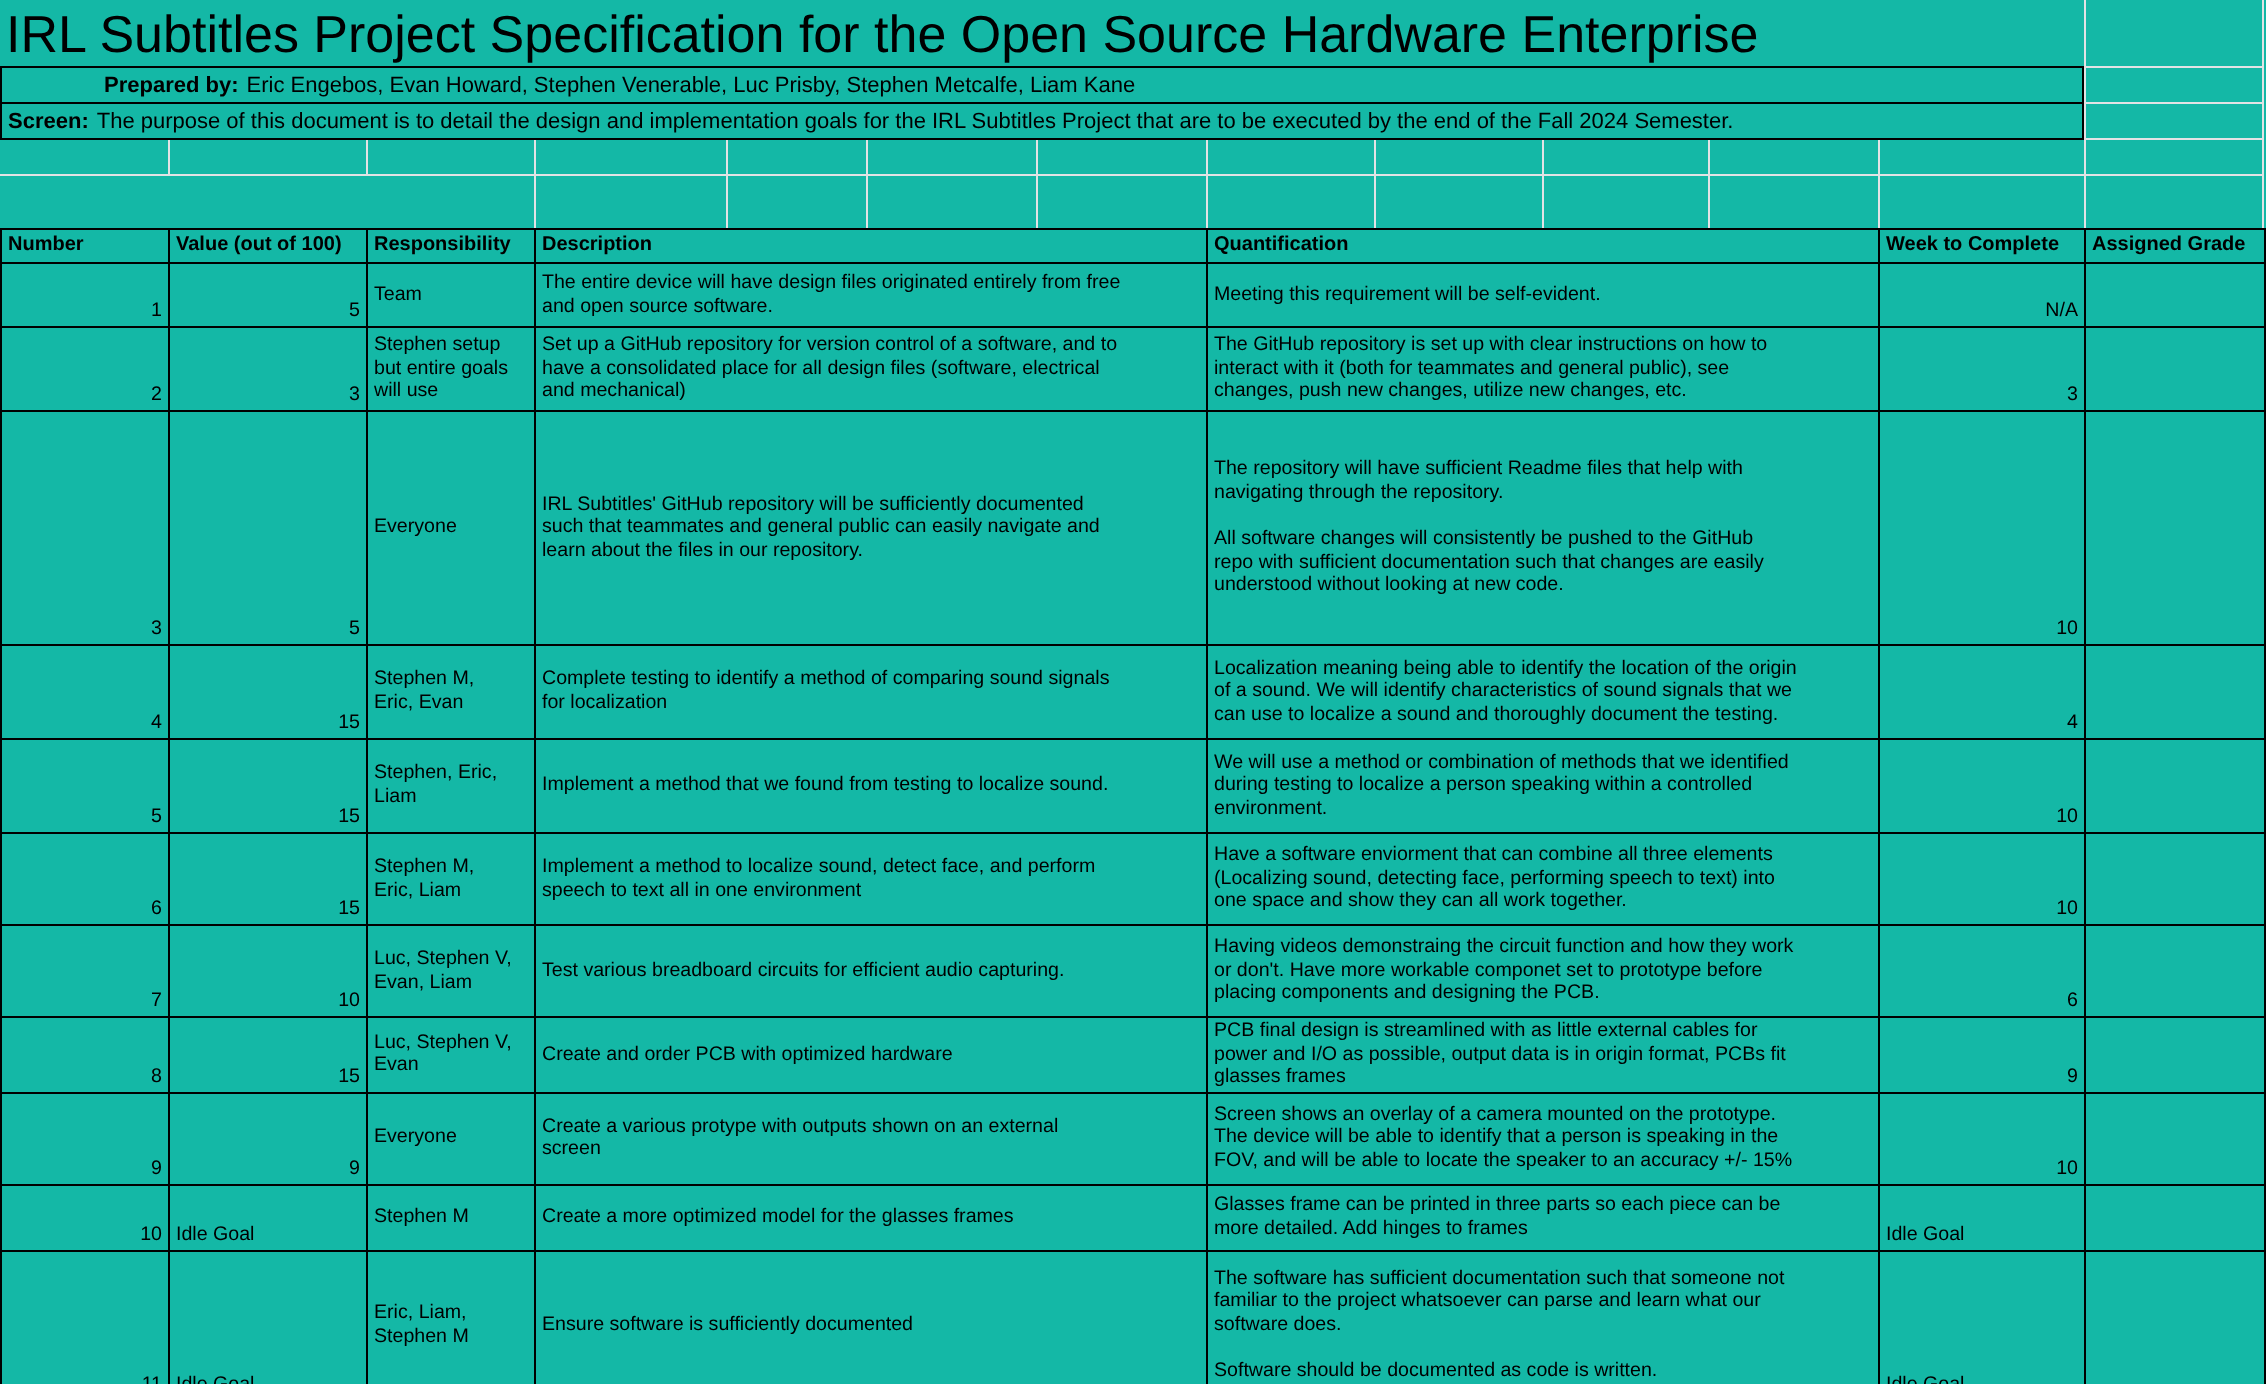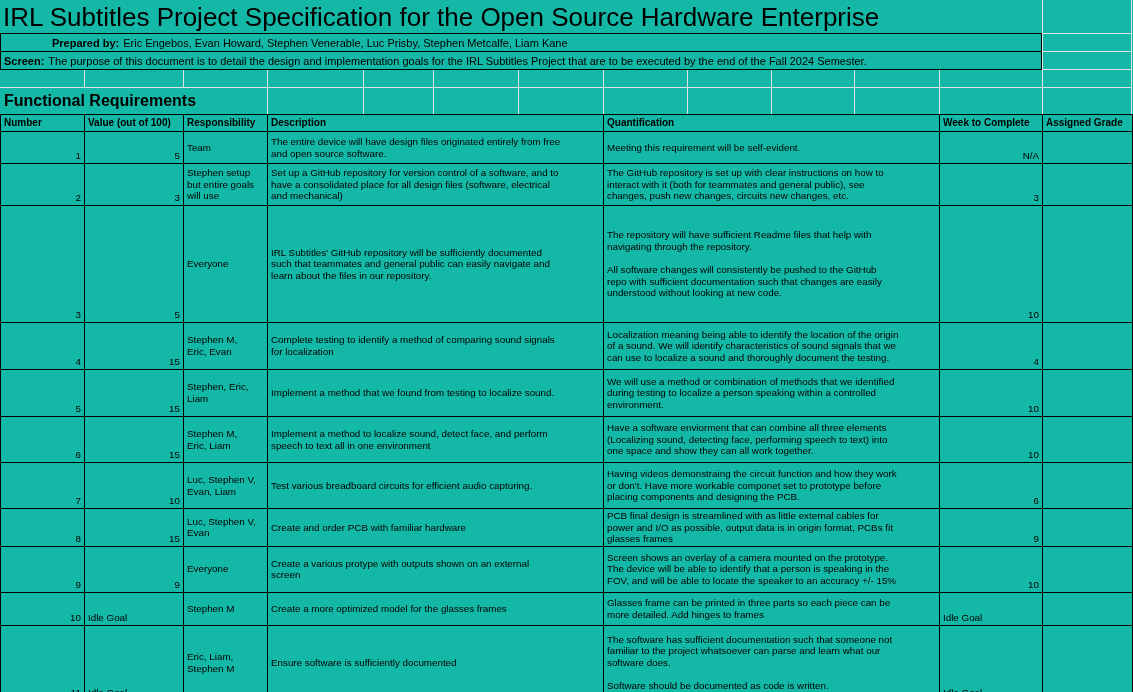--- a/index.html
+++ b/index.html
@@ -80,21 +80,20 @@
   <div class="doc-title">IRL Subtitles Project Specification for the Open Source Hardware Enterprise</div>
 
   <div class="info-row" style="top:37px;padding-left:48px;">
     <span class="info-label">Prepared by:</span><span class="info-text">Eric Engebos, Evan Howard, Stephen Venerable, Luc Prisby, Stephen Metcalfe, Liam Kane</span>
   </div>
 
   <div class="info-row" style="top:55px;">
     <span class="info-label">Screen:</span><span class="info-text">The purpose of this document is to detail the design and implementation goals for the IRL Subtitles Project that are to be executed by the end of the Fall 2024 Semester.</span>
   </div>
 
-  <div class="section-heading">Functional Requirements</div>
 
   <table class="req">
     <colgroup>
         <col style="width: 84px;">
         <col style="width: 99px;">
         <col style="width: 84px;">
         <col style="width: 336px;">
         <col style="width: 336px;">
         <col style="width: 103px;">
         <col style="width: 90px;">
@@ -125,21 +124,21 @@
           <td class="vb ar">2</td>
           <td class="vb ar">3</td>
           <td class="vm al wrap">Stephen setup
 but entire goals
 will use</td>
           <td class="vm al wrap">Set up a GitHub repository for version control of a software, and to
 have a consolidated place for all design files (software, electrical
 and mechanical)</td>
           <td class="vm al wrap">The GitHub repository is set up with clear instructions on how to
 interact with it (both for teammates and general public), see
-changes, push new changes, circuits new changes, etc.</td>
+changes, push new changes, utilize new changes, etc.</td>
           <td class="vb ar">3</td>
           <td class="vb al"></td>
         </tr>
         <tr style="height: 117px;">
           <td class="vb ar">3</td>
           <td class="vb ar">5</td>
           <td class="vm al wrap">Everyone</td>
           <td class="vm al wrap">IRL Subtitles' GitHub repository will be sufficiently documented
 such that teammates and general public can easily navigate and
 learn about the files in our repository.</td>
@@ -200,21 +199,21 @@
 or don't. Have more workable componet set to prototype before
 placing components and designing the PCB.</td>
           <td class="vb ar">6</td>
           <td class="vb al"></td>
         </tr>
         <tr style="height: 37px;">
           <td class="vb ar">8</td>
           <td class="vb ar">15</td>
           <td class="vm al wrap">Luc, Stephen V,
 Evan</td>
-          <td class="vm al wrap">Create and order PCB with familiar hardware</td>
+          <td class="vm al wrap">Create and order PCB with optimized hardware</td>
           <td class="vm al wrap">PCB final design is streamlined with as little external cables for
 power and I/O as possible, output data is in origin format, PCBs fit
 glasses frames</td>
           <td class="vb ar">9</td>
           <td class="vb al"></td>
         </tr>
         <tr style="height: 46px;">
           <td class="vb ar">9</td>
           <td class="vb ar">9</td>
           <td class="vm al wrap">Everyone</td>

